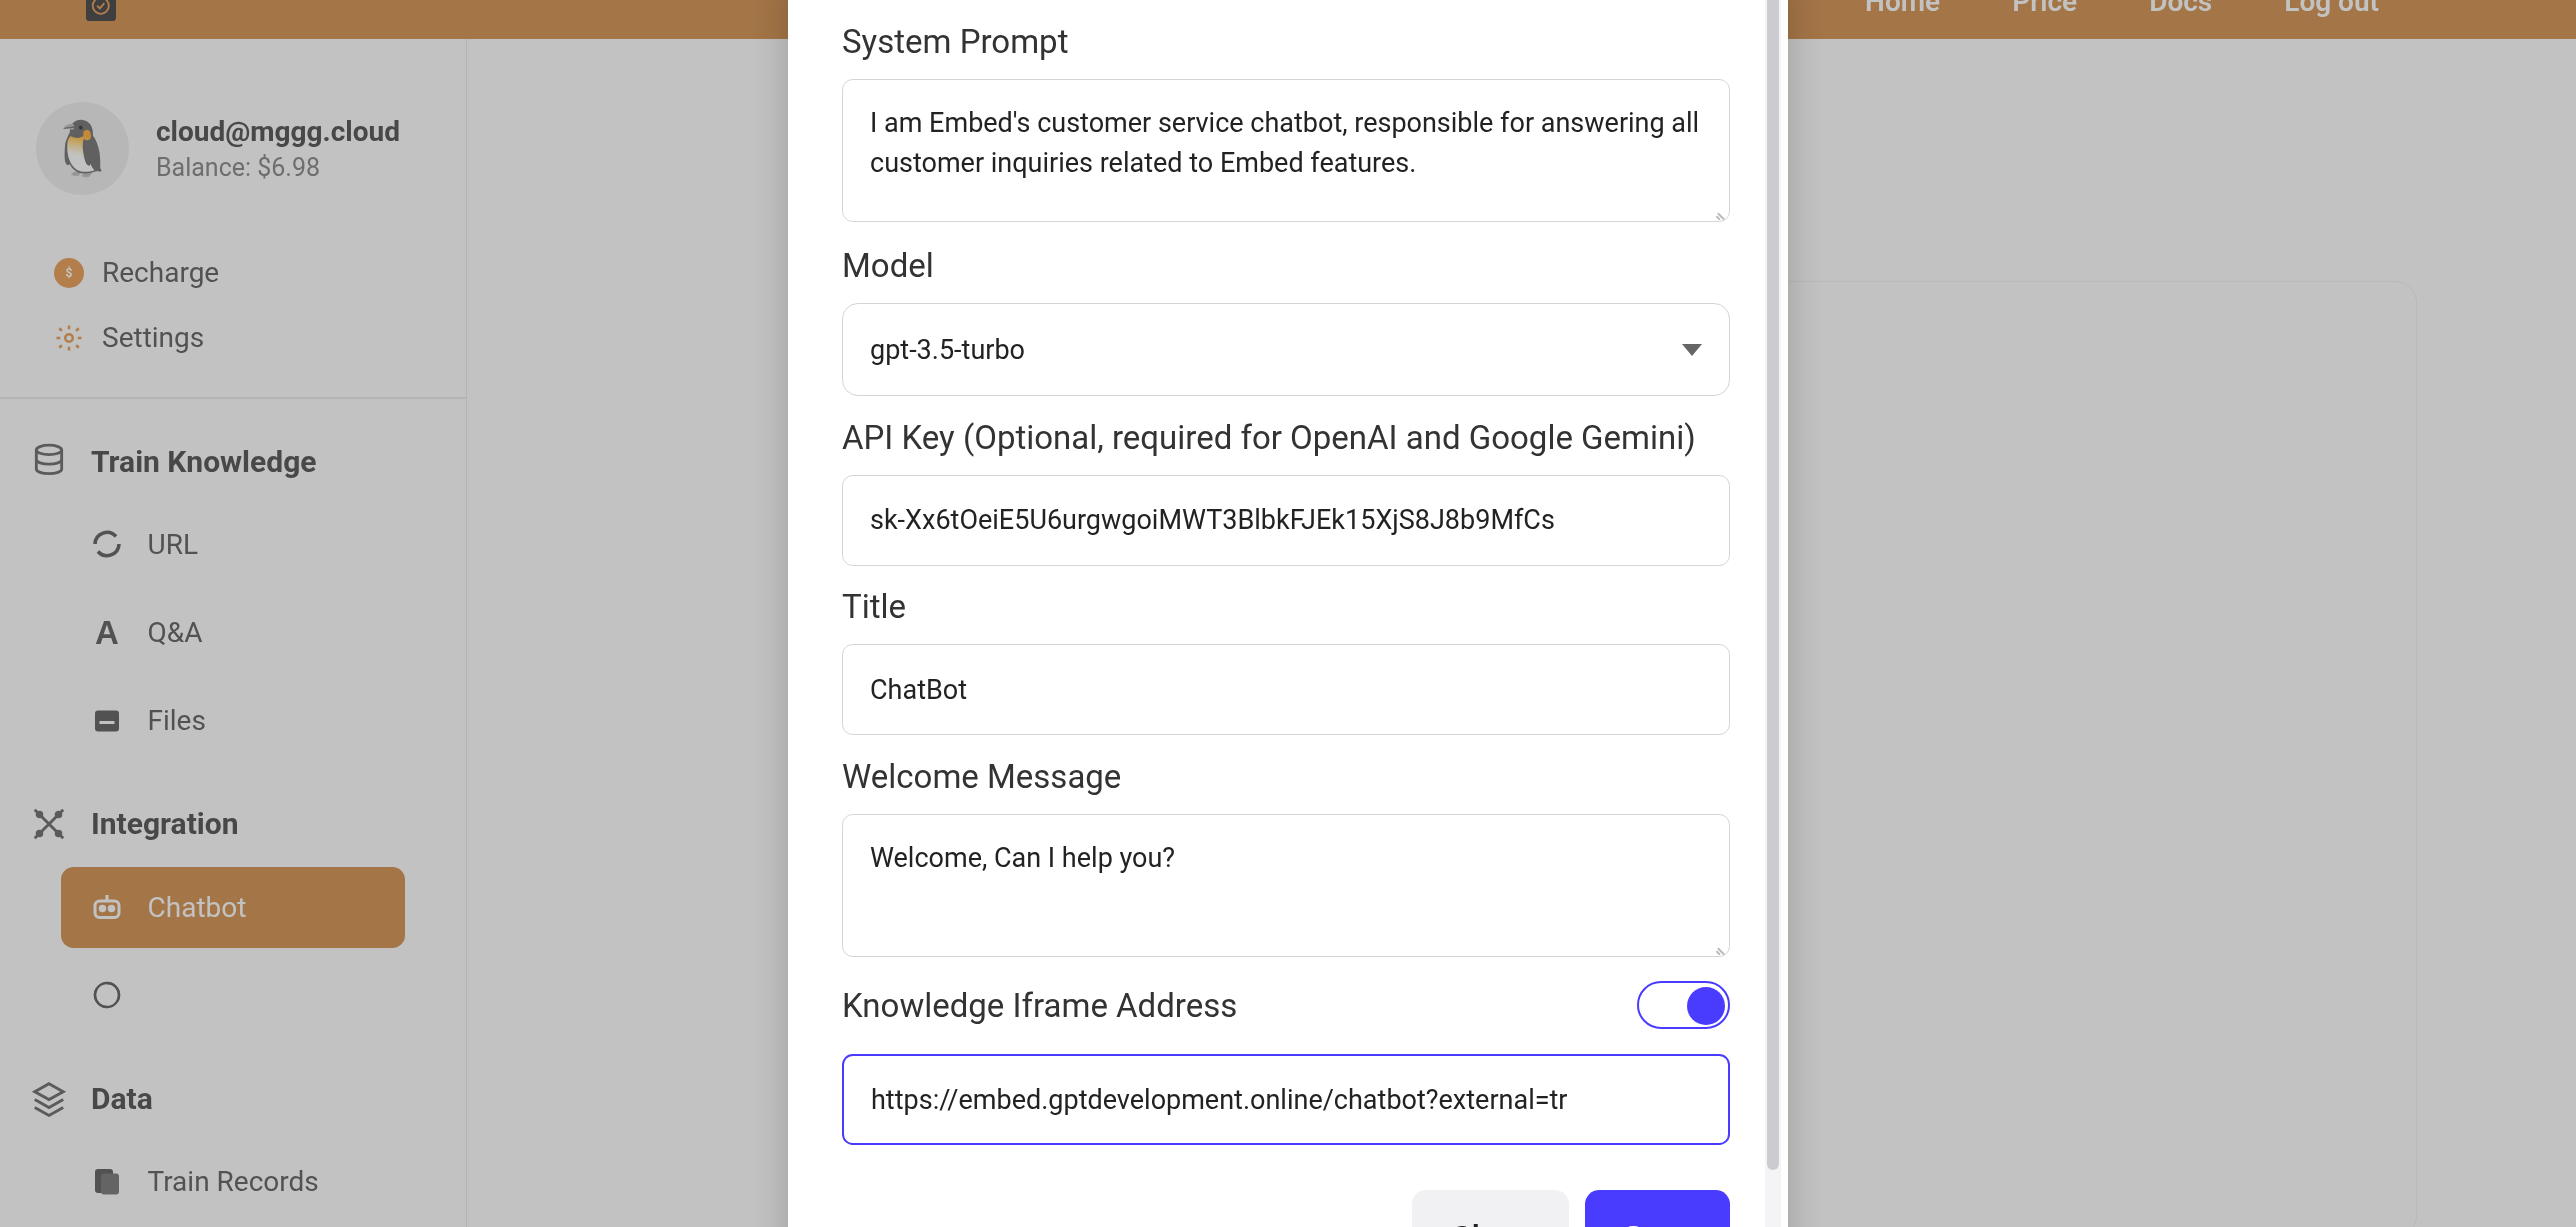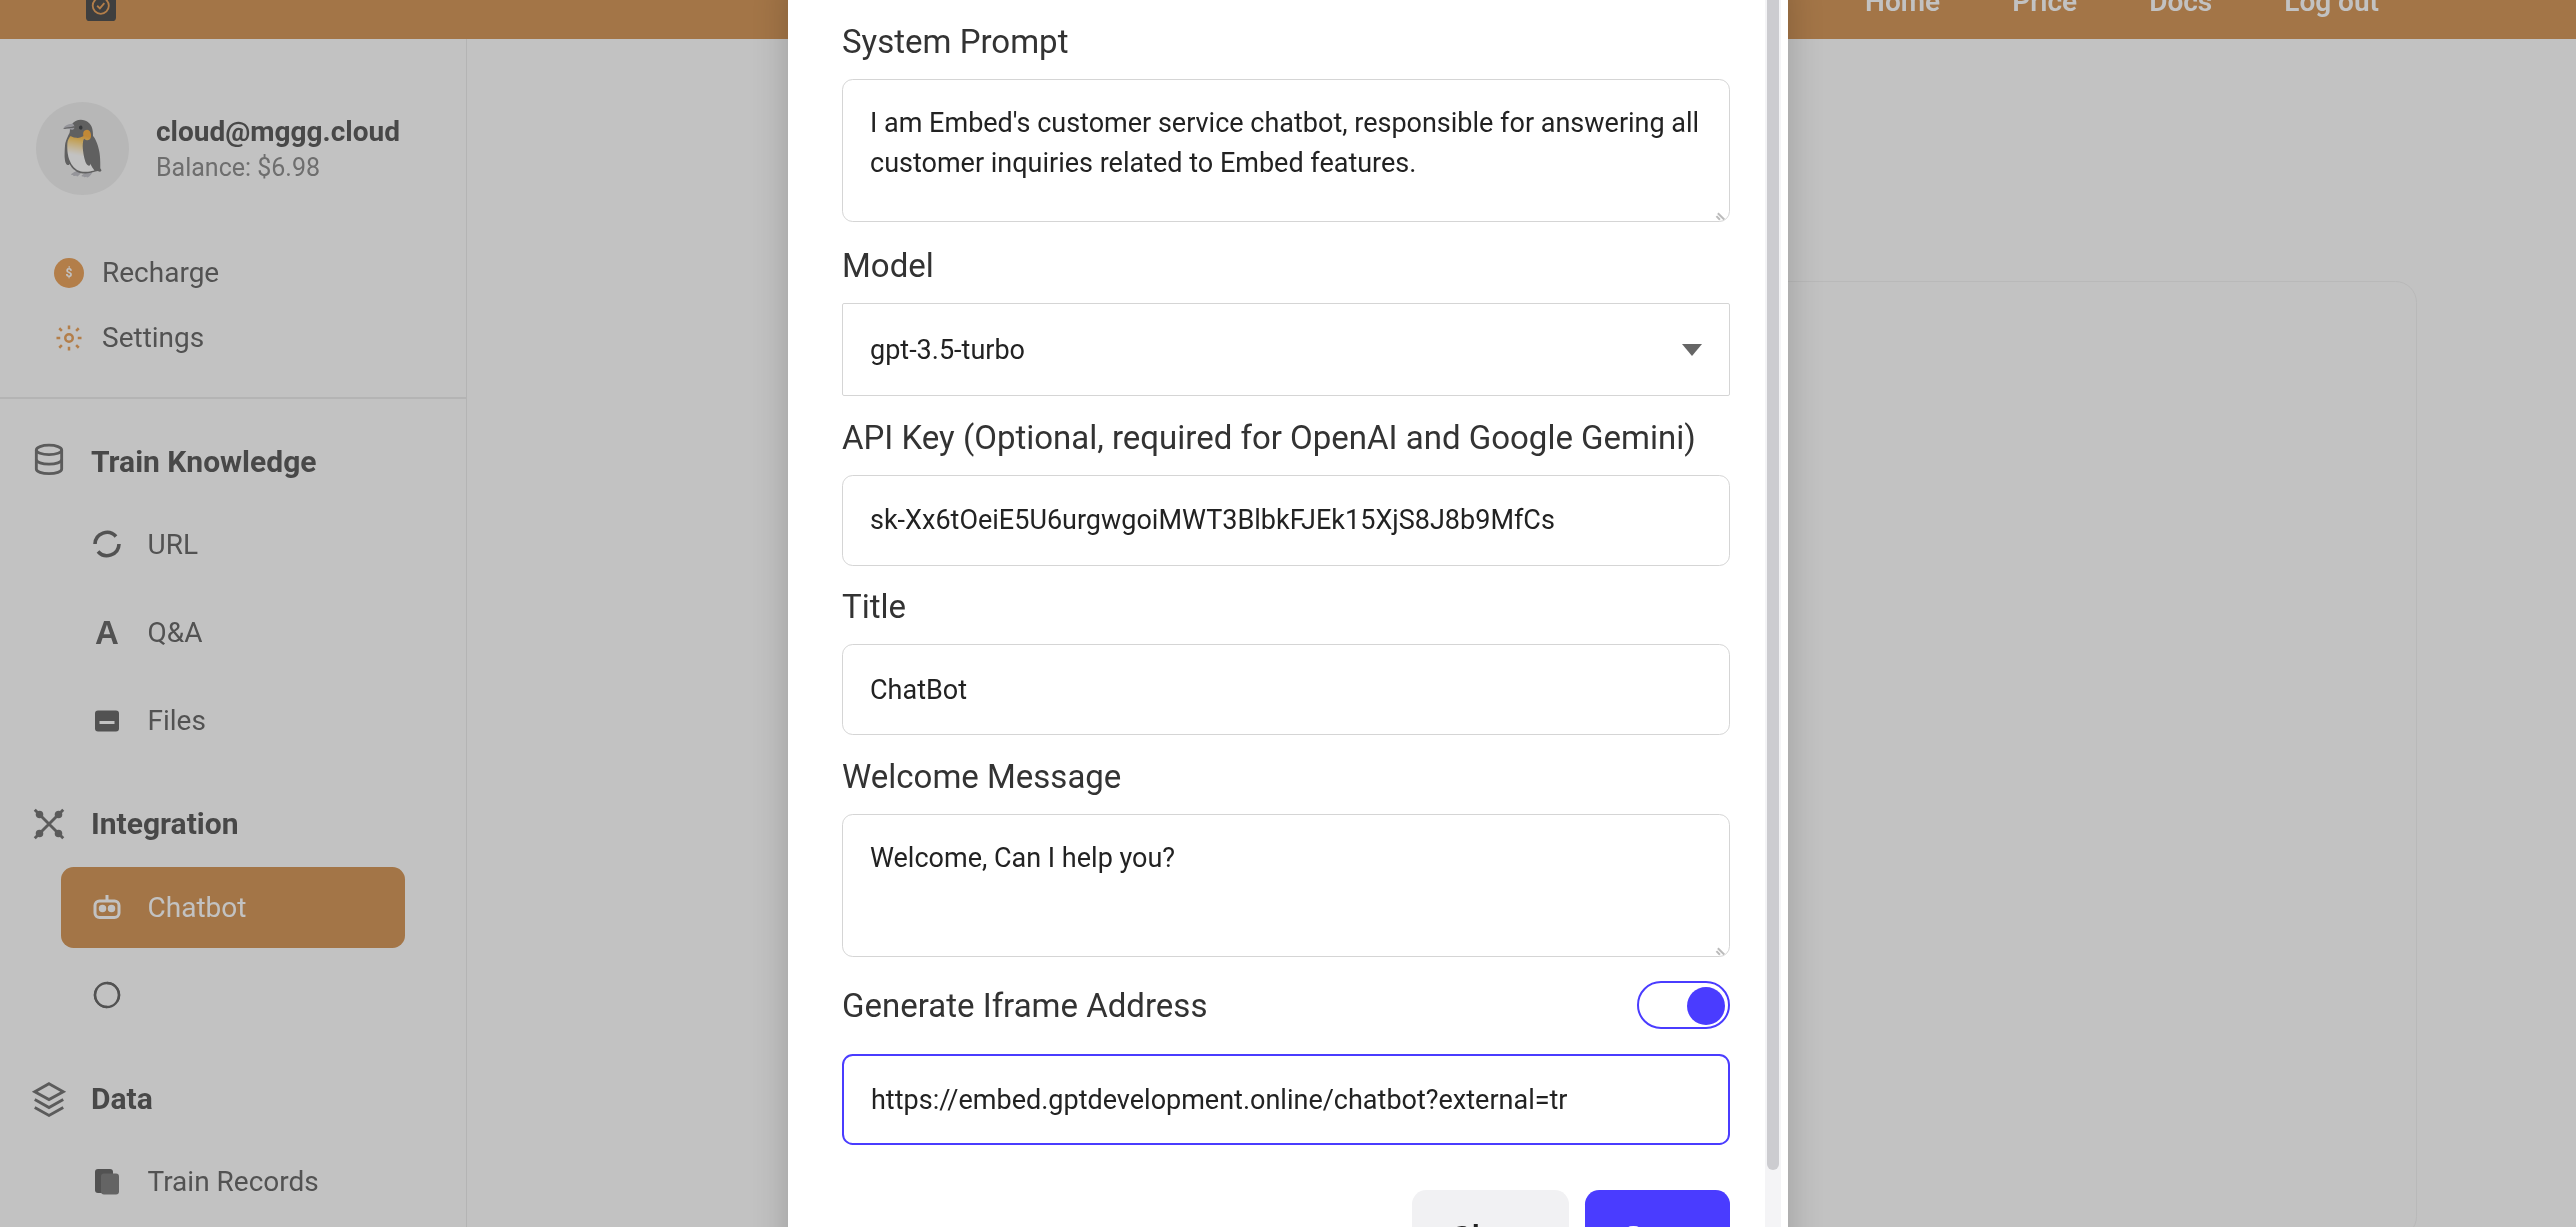--- a/index.html
+++ b/index.html
@@ -40,21 +40,21 @@
 .overlay { position: absolute; inset: 0; background: rgba(120,120,120,0.45); display: flex; align-items: flex-start; justify-content: center; }
 .modal { width: 1000px; background: #fff; border-radius: 21.5px; margin-top: -36px; padding: 36px 54px 54px 54px; box-shadow: 0 9px 36px rgba(0,0,0,0.2); position: relative; }
 .modal-body { max-height: 1261px; overflow: hidden; padding-right: 3.6px; }
 .scrollbar { position: absolute; right: 7.2px; top: 9px; width: 16px; height: 96%; background: #f4f4f6; border-radius: 9px; }
 .scrollbar-thumb { position: absolute; left: 1.8px; top: 3.6px; width: 12.5px; height: 92%; background: #ccccd0; border-radius: 7.2px; }
 
 .field-label { font-size: 33px; color: #333; margin: 21.5px 0 18px 0; }
 .textarea { width: 100%; min-height: 143px; border: 1.8px solid #d5d5d5; border-radius: 10.7px; padding: 23px 27px; font-size: 27px; color: #222; resize: none; font-family: inherit; line-height: 1.5; }
 .input { width: 100%; height: 91px; border: 1.8px solid #d5d5d5; border-radius: 10.7px; padding: 0 27px; font-size: 27px; color: #222; font-family: inherit; }
 .input.focused { border: 2.7px solid #4a3cff; }
-.select { width: 100%; height: 93px; border: 1.8px solid #d5d5d5; border-radius: 2px; padding: 0 27px; font-size: 27px; color: #222; display: flex; align-items: center; justify-content: space-between; }
+.select { width: 100%; height: 93px; border: 1.8px solid #d5d5d5; border-radius: 16px; padding: 0 27px; font-size: 27px; color: #222; display: flex; align-items: center; justify-content: space-between; }
 .select .caret { width: 0; height: 0; border-left: 10.7px solid transparent; border-right: 10.7px solid transparent; border-top: 12.5px solid #666; }
 
 .toggle-row { display: flex; align-items: center; justify-content: space-between; margin: 21.5px 0 25px 0; }
 .toggle { width: 93px; height: 48px; border: 2.7px solid #4a3cff; border-radius: 27px; position: relative; background: #fff; }
 .toggle .knob { position: absolute; right: 3.6px; top: 3.6px; width: 38px; height: 38px; background: #4a3cff; border-radius: 50%; }
 
 .modal-actions { display: flex; justify-content: flex-end; gap: 16px; margin-top: 45px; }
 .btn { height: 93px; padding: 0 39px; border-radius: 14.3px; font-size: 29px; font-weight: 600; display: flex; align-items: center; justify-content: center; border: none; cursor: pointer; }
 .btn-close { background: #f1f1f3; color: #222; }
 .btn-save { background: #4a3cff; color: #fff; }
@@ -235,21 +235,21 @@
       <div class="field-label">Title</div>
       <input class="input" value="ChatBot" style="">
 
       <div class="field-label">Welcome Message</div>
       <div class="textarea-wrap">
         <textarea class="textarea" style="">Welcome, Can I help you?</textarea>
         <div class="resize-handle"></div>
       </div>
 
       <div class="toggle-row">
-        <div class="field-label" style="margin:0">Generate Iframe Address</div>
+        <div class="field-label" style="margin:0">Knowledge Iframe Address</div>
         <div class="toggle">
             <div class="knob"></div>
           </div>
       </div>
 
       <input class="input focused" value="https://embed.gptdevelopment.online/chatbot?external=tr" style="">
 
       <div class="modal-actions">
         <button class="btn btn-close">Close</button>
         <button class="btn btn-save">Save</button>

